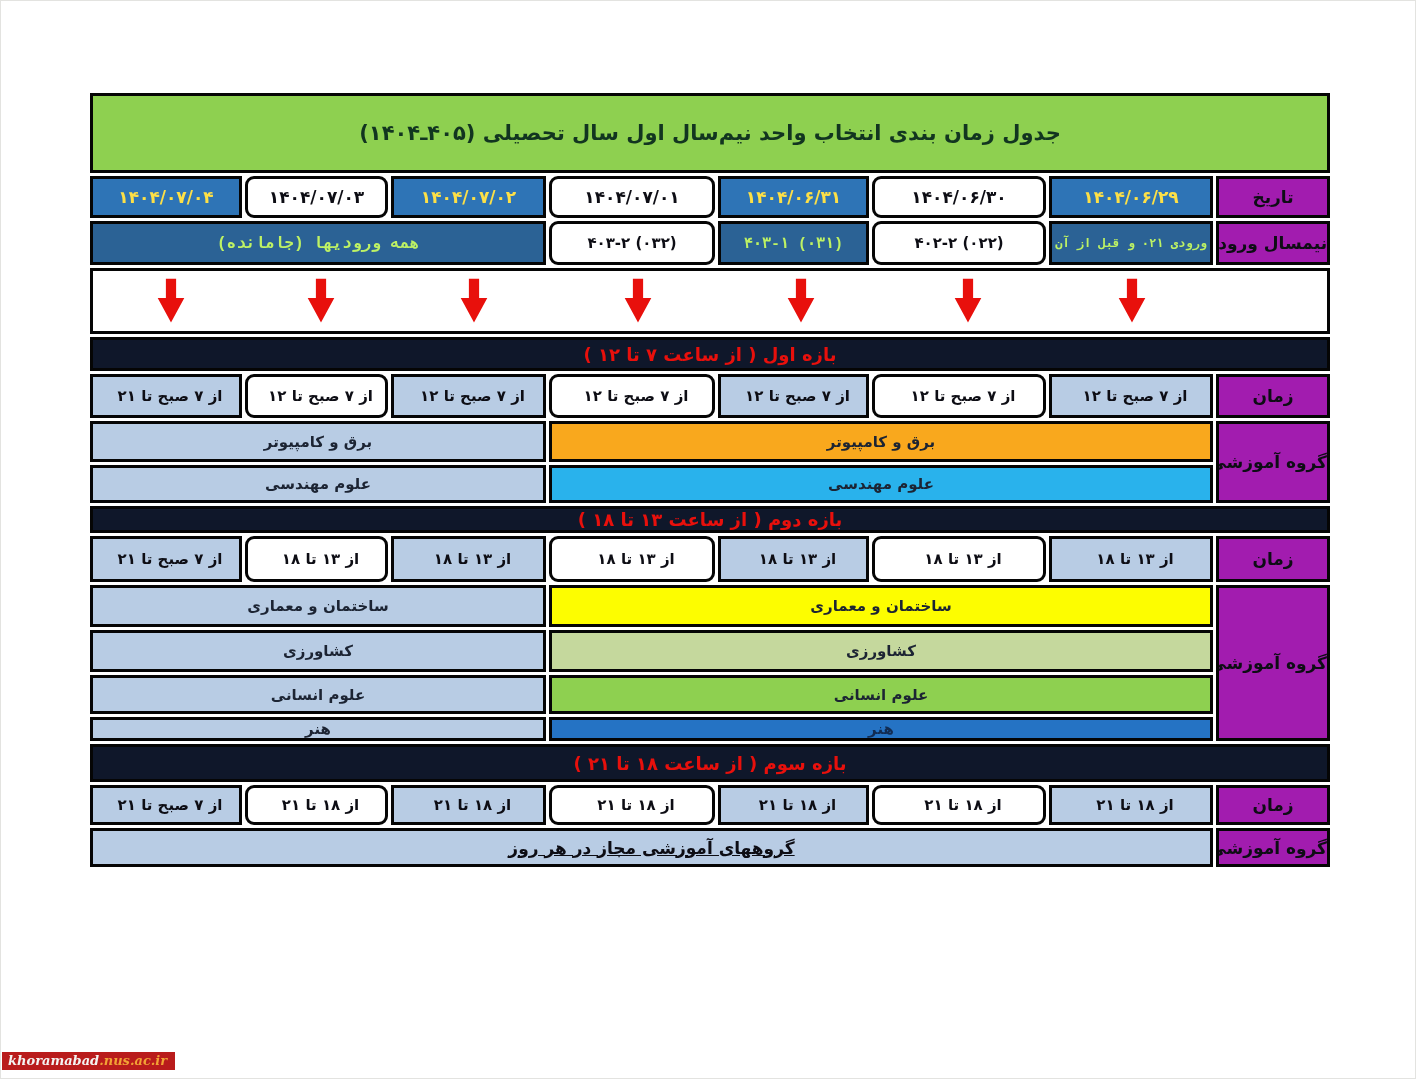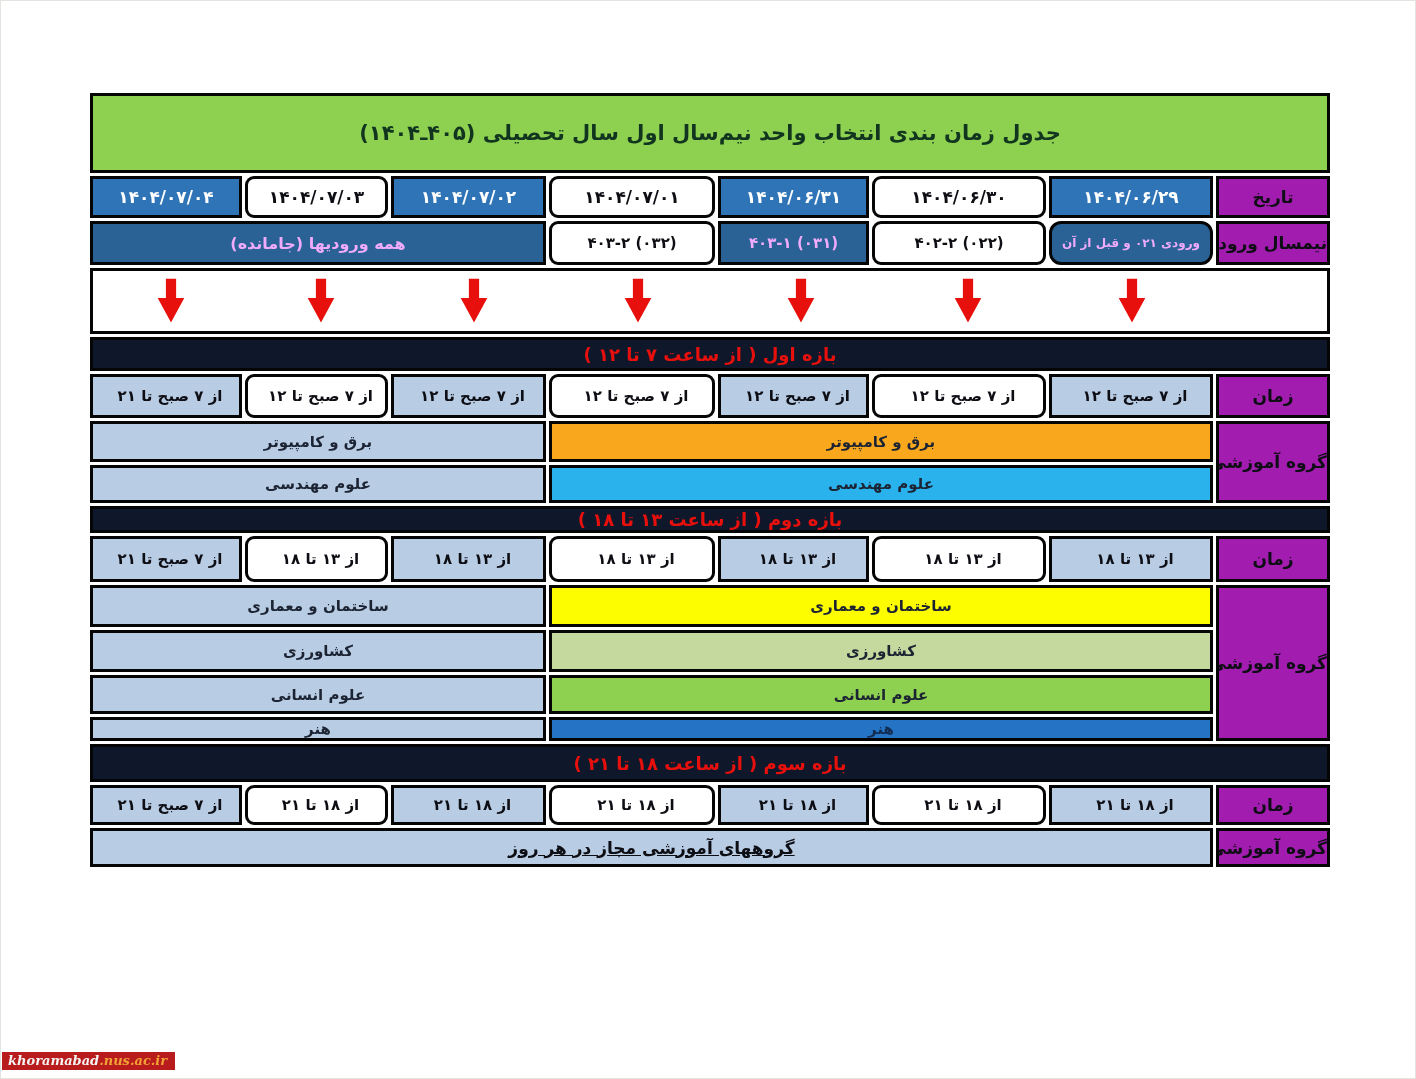--- a/index.html
+++ b/index.html
@@ -17,26 +17,26 @@
     border:3px solid #050505; text-align:center; vertical-align:middle;
     font-weight:bold; color:#0d0d14; overflow:hidden; white-space:nowrap;
   }
   
   tr.h80 td{height:80px} tr.h66 td{height:66px} tr.h46 td{height:46px}
   tr.h44 td{height:44px} tr.h42 td{height:42px} tr.h41 td{height:41px}
   tr.h40 td{height:40px} tr.h39 td{height:39px} tr.h38 td{height:38px} tr.h36 td{height:24px} tr.h34 td{height:34px}
   
   .title-cell { background:#8ed050; color:#123520; font-size:21px; letter-spacing:.2px; }
   .rowhead { background:#a21caf; font-size:17px; }
-  .c-blue  { background:#2e74b6; color:#ffffff; }
-  .c-nblue { background:#2b6295; color:#f0abfc; }
+  .c-blue  { background:#2e74b6; color:#fde047; }
+  .c-nblue { background:#2b6295; color:#bef264;font-family:Liberation Mono, monospace; }
   .c-white { background:#ffffff; color:#0d0d14;border-radius:9px; }
   .lb      { background:#b8cce4; }
   .num     { direction:ltr; font-size:17px; }
-  .small   { font-size:12px;border-radius:12px; }
+  .small   { font-size:12px; }
   .merged-entry { font-size:16px; }
   .period-label { background:#0f172a; color:#e8100c; font-size:18px; }
   .time-cell { font-size:15px;padding-left:8px; }
   .group-cell { font-size:15px; color:#1c2433; }
   .ggray { background:#b8cce4; color:#1c2433; font-size:15px; }
   .allowed { background:#b8cce4; font-size:17px; color:#0d0d14;text-decoration:underline; }
   .art-text { color:#122c52; }
   
   .arrowrow { background:#ffffff; position:relative; }
   .arrows-wrap { position:relative; direction:ltr; width:100%; height:60px; }

